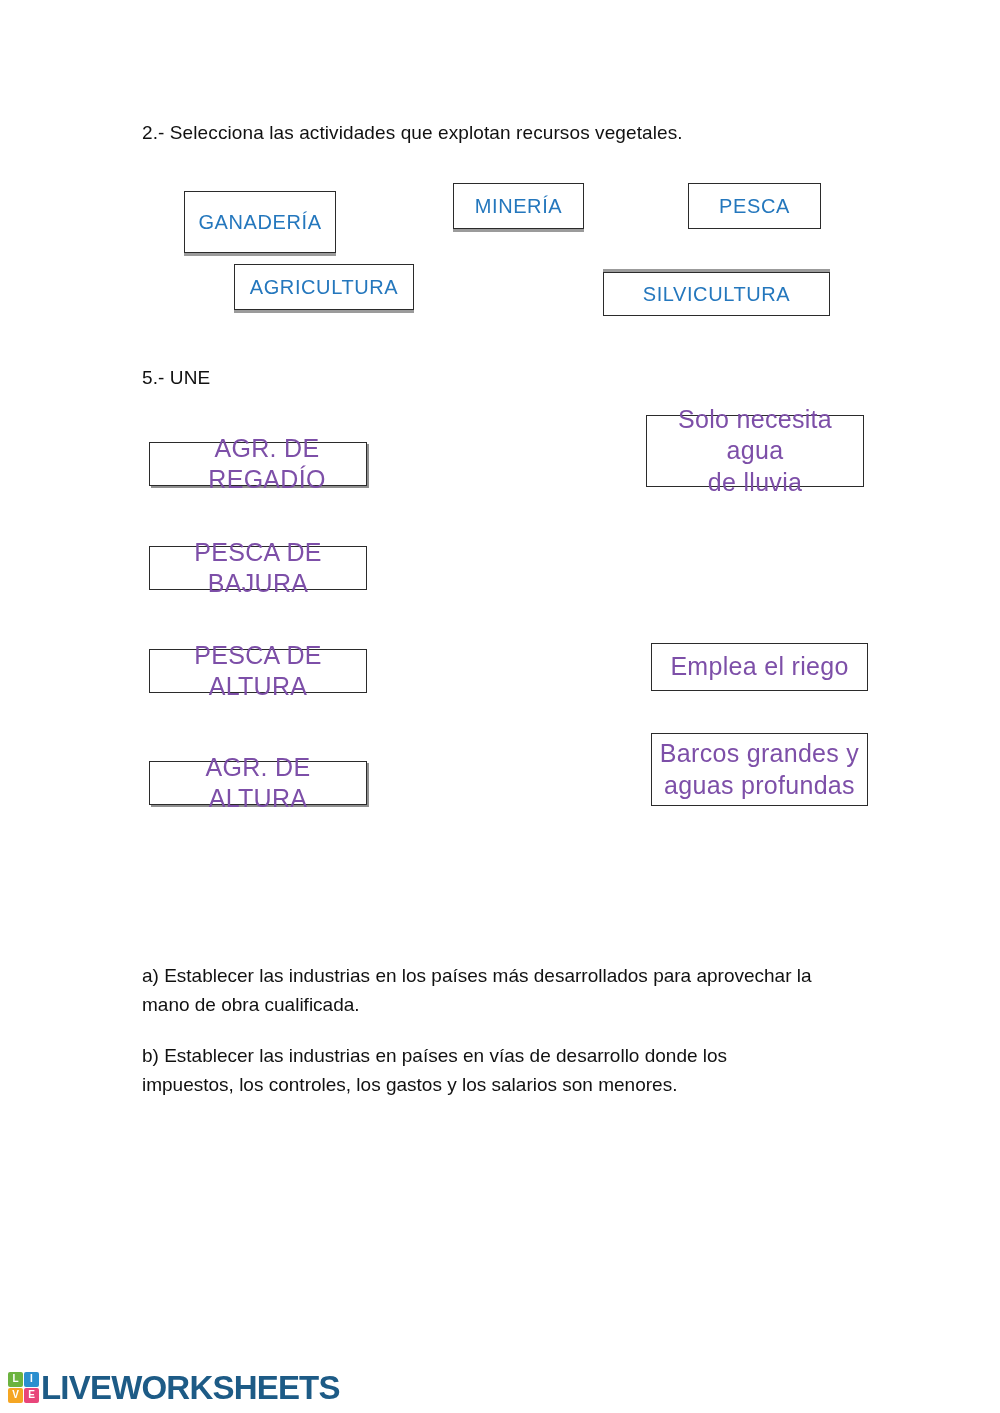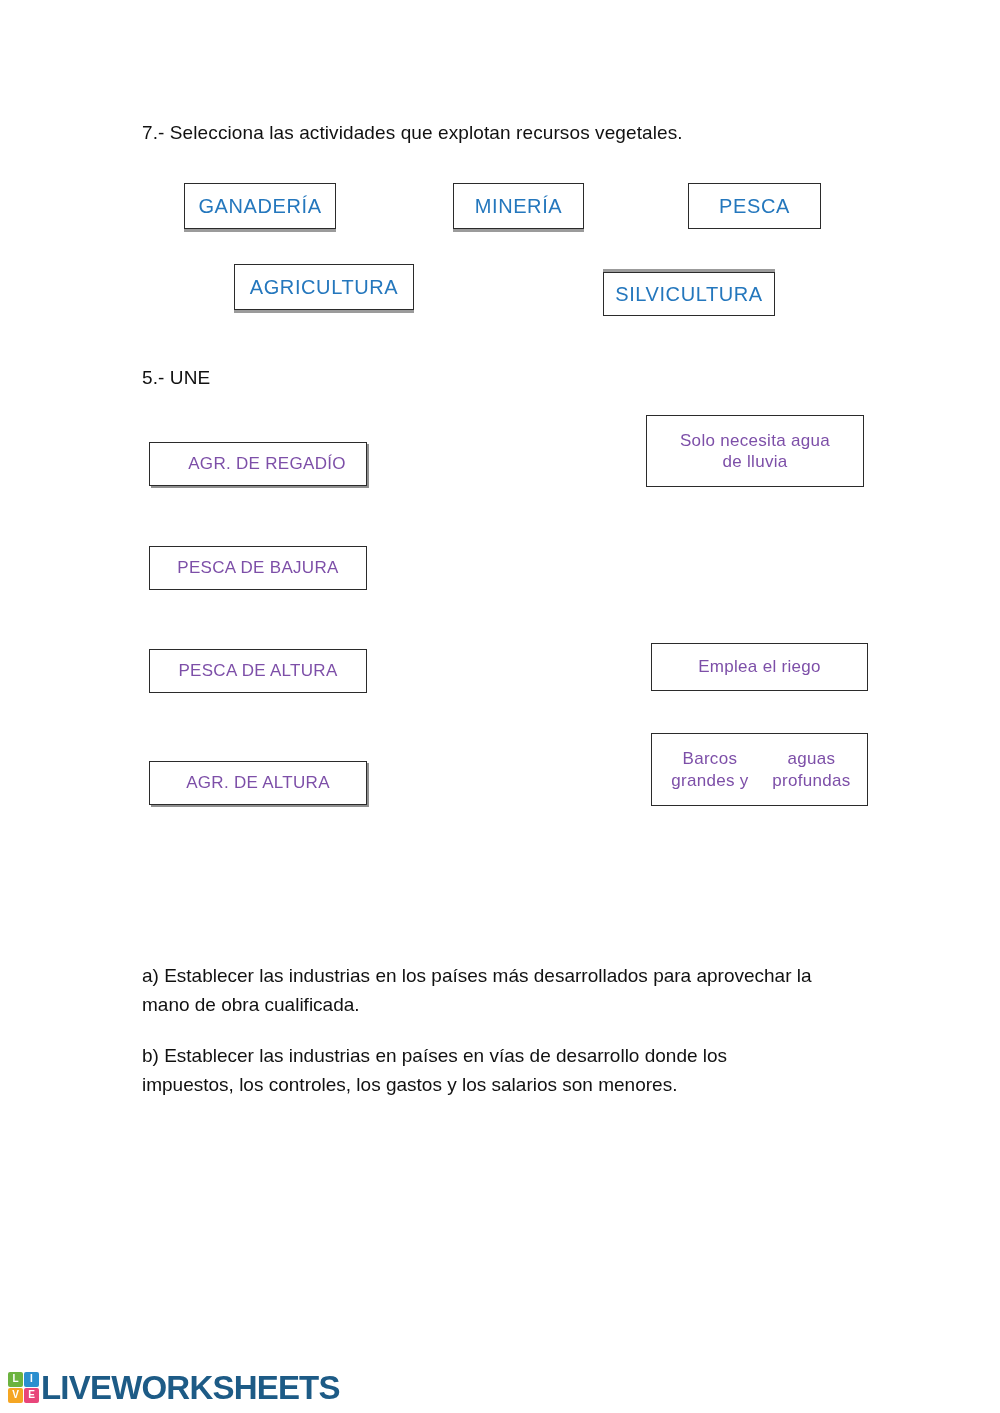--- a/index.html
+++ b/index.html
@@ -65,21 +65,21 @@
     box-shadow: 2px 2px 0 0 #9b9b9b;
   }
   .wbox.blue.shadow-top {
     box-shadow: 0 -3px 0 0 #9b9b9b;
   }
   .wbox.blue.shadow-bottom {
     box-shadow: 0 3px 0 0 #9b9b9b;
   }
   .wbox.purple {
     color: #7d4fa8;
-    font-size: 17px;
+    font-size: 25px;
     letter-spacing: 0.3px;
     box-shadow: 2px 2px 0 0 #8f8f8f;
   }
   .wbox.purple.flat {
     box-shadow: none;
   }
   .wbox.purple.shadow-left {
     box-shadow: -2px 2px 0 0 #8f8f8f;
   }
 
@@ -120,39 +120,39 @@
     letter-spacing: -0.8px;
     color: #1d5b86;
     line-height: 1;
   }
 </style>
 </head>
 <body>
 
 <div class="page">
 
-  <div class="q-heading" style="left:142px; top:122px;">7.- Selecciona las actividades que explotan recursos vegetales.</div>
-
-  <div class="wbox blue shadow-bottom" style="left:184px; top:183px; width:152px; height:46px;">
+  <div class="q-heading" style="left:142px; top:122px;">2.- Selecciona las actividades que explotan recursos vegetales.</div>
+
+  <div class="wbox blue shadow-bottom" style="left:184px; top:191px; width:152px; height:62px;">
     <span>GANADERÍA</span>
   </div>
 
   <div class="wbox blue shadow-bottom" style="left:453px; top:183px; width:131px; height:46px;">
     <span>MINERÍA</span>
   </div>
 
   <div class="wbox blue" style="left:688px; top:183px; width:133px; height:46px; box-shadow:none;">
     <span>PESCA</span>
   </div>
 
   <div class="wbox blue shadow-bottom" style="left:234px; top:264px; width:180px; height:46px;">
     <span>AGRICULTURA</span>
   </div>
 
-  <div class="wbox blue shadow-top" style="left:603px; top:272px; width:172px; height:44px;">
+  <div class="wbox blue shadow-top" style="left:603px; top:272px; width:227px; height:44px;">
     <span>SILVICULTURA</span>
   </div>
 
   <div class="q-heading" style="left:142px; top:367px;">5.- UNE</div>
 
   <div class="wbox purple" style="left:149px; top:442px; width:218px; height:44px;padding-left:24px;">
     <span>AGR. DE REGADÍO</span>
   </div>
 
   <div class="wbox purple flat" style="left:149px; top:546px; width:218px; height:44px;">
@@ -170,21 +170,21 @@
   <div class="wbox purple flat" style="left:646px; top:415px; width:218px; height:72px; flex-direction:column;">
     <span>Solo necesita agua</span>
     <span>de lluvia</span>
   </div>
 
 
   <div class="wbox purple flat" style="left:651px; top:643px; width:217px; height:48px; flex-direction:column;">
     <span>Emplea el riego</span>
   </div>
 
-  <div class="wbox purple flat" style="left:651px; top:733px; width:217px; height:73px; flex-direction:row;">
+  <div class="wbox purple flat" style="left:651px; top:733px; width:217px; height:73px; flex-direction:column;">
     <span>Barcos grandes y</span>
     <span>aguas profundas</span>
   </div>
 
 
   <div class="q-para" style="left:142px; top:961px; width:722px;">a) Establecer las industrias en los países más desarrollados para aprovechar la mano de obra cualificada.</div>
 
   <div class="q-para" style="left:142px; top:1041px; width:660px;">b) Establecer las industrias en países en vías de desarrollo donde los impuestos, los controles, los gastos y los salarios son menores.</div>
 
 

